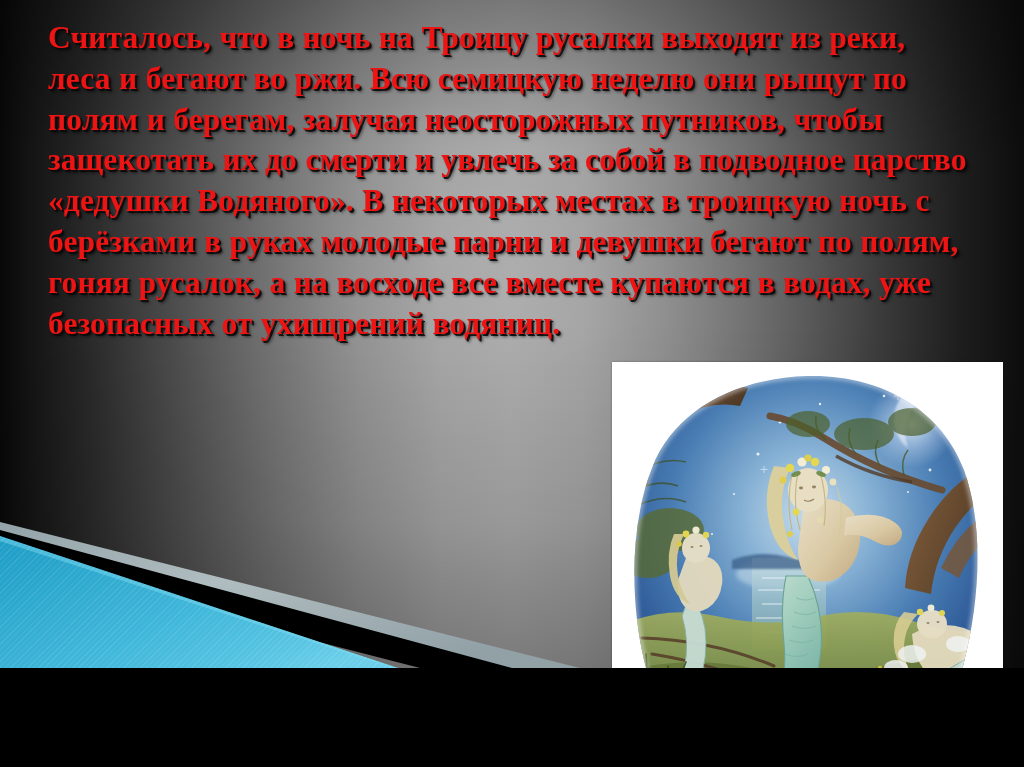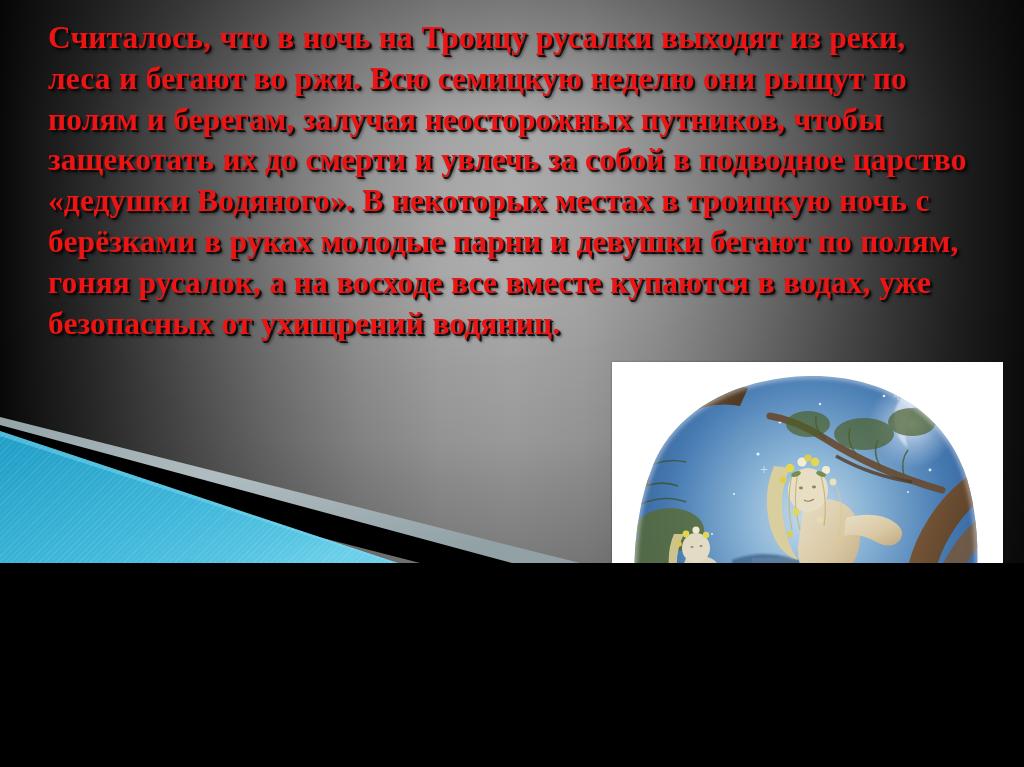--- a/index.html
+++ b/index.html
@@ -9,21 +9,21 @@
     height:767px;
     overflow:hidden;
     background:#000;
     font-family:"Liberation Serif", serif;
   }
 
   
   .slide {
     position:relative;
     width:1024px;
-    height:563px;
+    height:668px;
     overflow:hidden;
     background:
       
       linear-gradient(to bottom,
         rgba(0,0,0,0.30) 0%,
         rgba(0,0,0,0.02) 22%,
         rgba(0,0,0,0.00) 48%,
         rgba(0,0,0,0.10) 78%,
         rgba(0,0,0,0.28) 100%),
       

